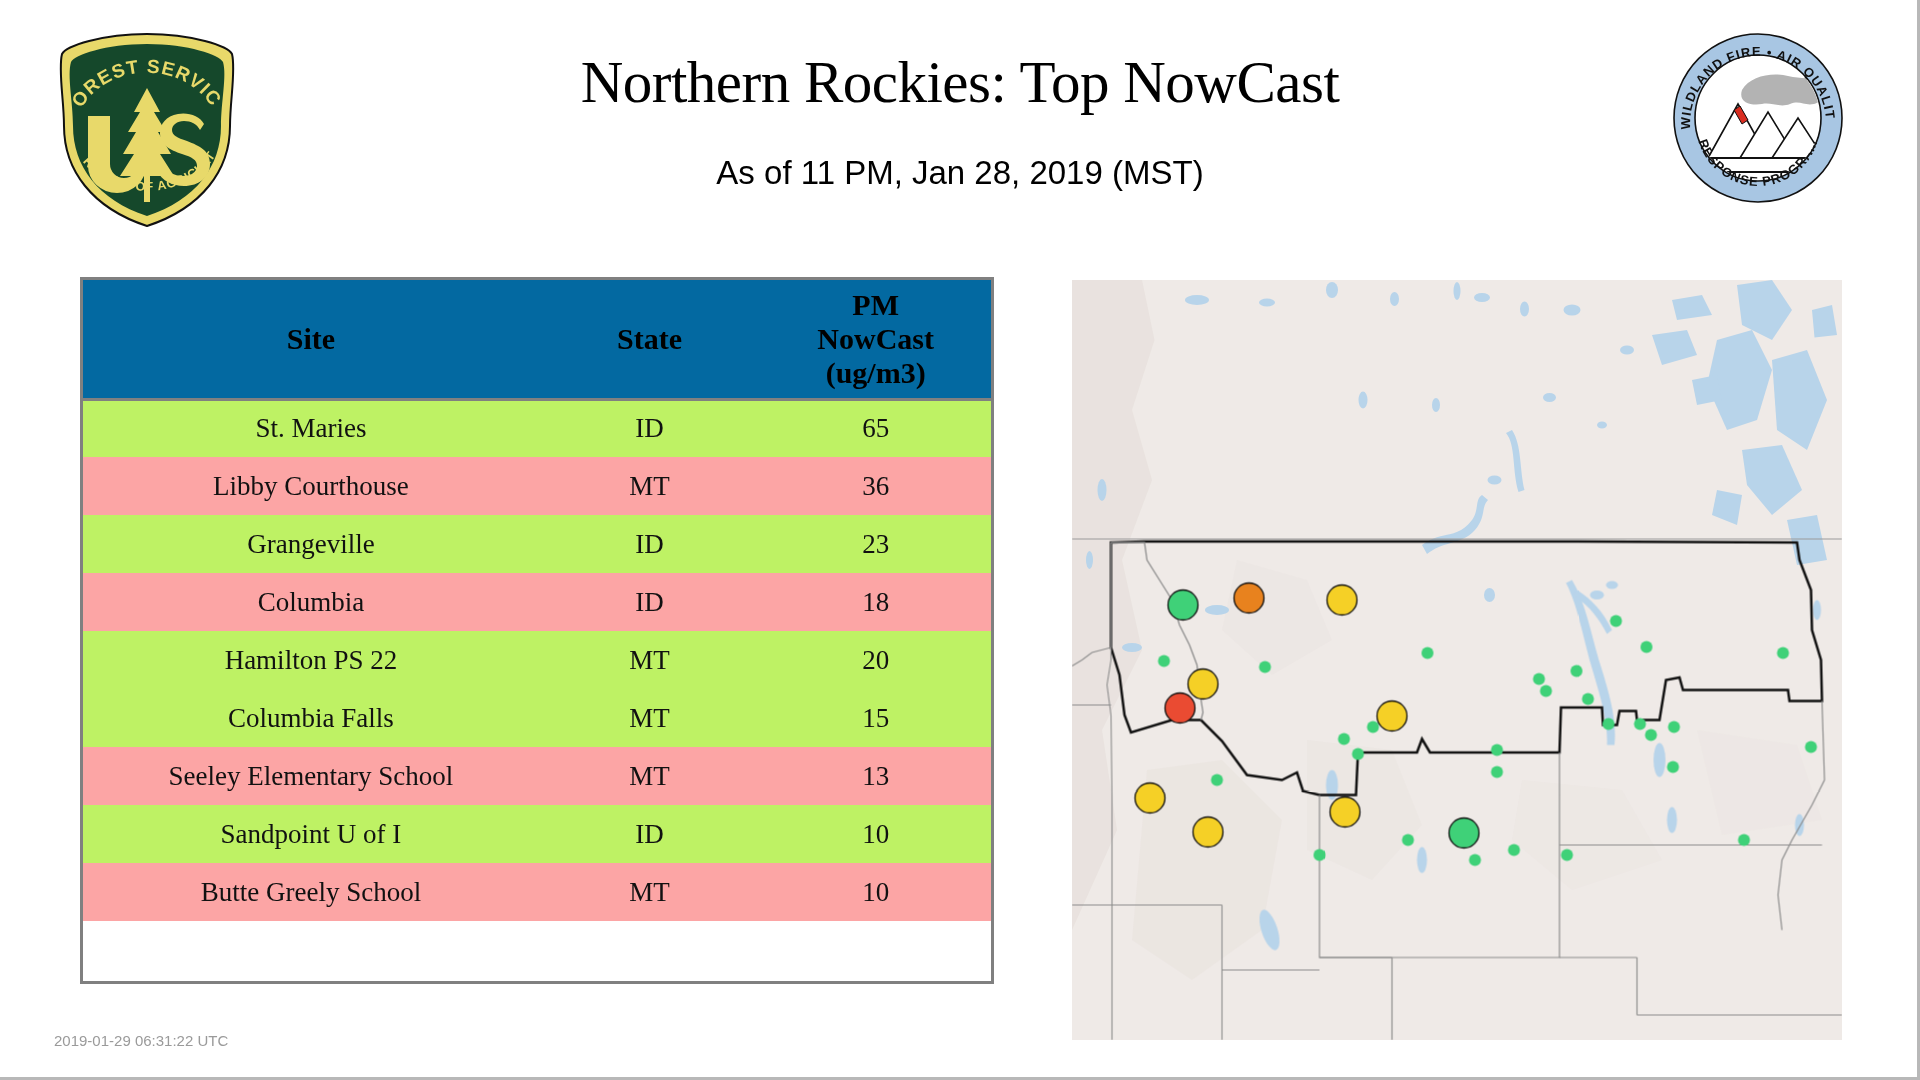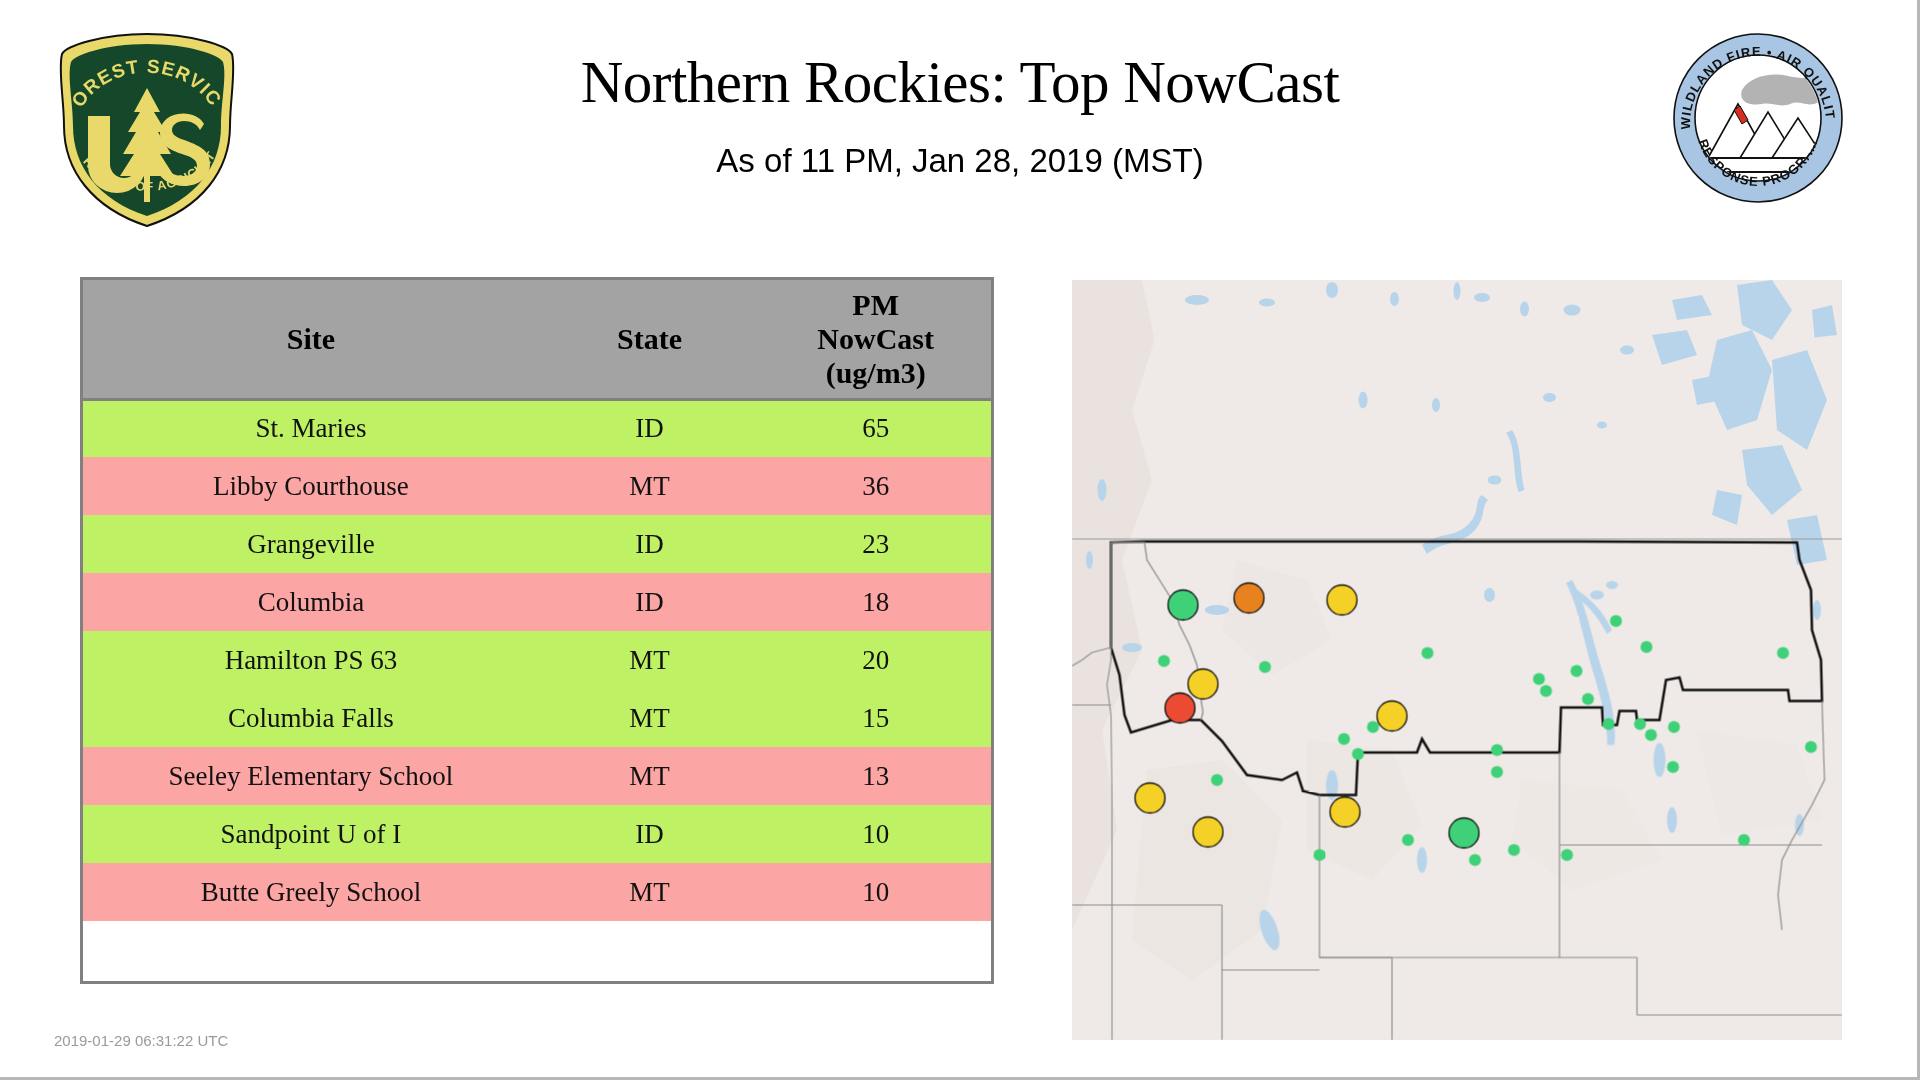--- a/index.html
+++ b/index.html
@@ -25,40 +25,40 @@
   .title-block {
     position: absolute; left: 250px; top: 52px; width: 1420px;
     text-align: center;
   }
   .page-title {
     font-size: 59px; font-weight: 400; color: #000;
     letter-spacing: -0.5px; line-height: 1.05;
     font-family: Liberation Serif, serif;
   }
   .page-subtitle {
-    margin-top: 28px;
+    margin-top: 40px;
     font-size: 33px; font-weight: 400; color: #000;
     font-family: "Liberation Sans", sans-serif;
   }
 
   
   .table-wrap {
     position: absolute; left: 80px; top: 277px;
     width: 914px; height: 707px;
     border: 3px solid #808080;
     background: #fff;
   }
   table.nowcast { width: 100%; border-collapse: collapse; table-layout: fixed;
     font-family: "Liberation Serif", serif; }
   table.nowcast col.c-site  { width: 50.2%; }
   table.nowcast col.c-state { width: 24.4%; }
   table.nowcast col.c-val   { width: 25.4%; }
 
   table.nowcast thead th {
-    background: #a3a3a3;
+    background: #0369a1;
     border-bottom: 3px solid #808080;
     font-size: 30px; font-weight: bold; color: #000;
     text-align: center; vertical-align: middle;
     height: 119px; padding: 4px 6px; line-height: 1.12;
   }
   table.nowcast tbody td {
     height: 58px; padding: 0 6px;
     font-size: 27px; color: #111; text-align: center; vertical-align: middle;
     background: #fca5a5;
   }
@@ -197,21 +197,21 @@
           <td>Grangeville</td>
           <td>ID</td>
           <td>23</td>
         </tr>
         <tr>
           <td>Columbia</td>
           <td>ID</td>
           <td>18</td>
         </tr>
         <tr class="alt">
-          <td>Hamilton PS 63</td>
+          <td>Hamilton PS 22</td>
           <td>MT</td>
           <td>20</td>
         </tr>
         <tr class="alt">
           <td>Columbia Falls</td>
           <td>MT</td>
           <td>15</td>
         </tr>
         <tr>
           <td>Seeley Elementary School</td>

